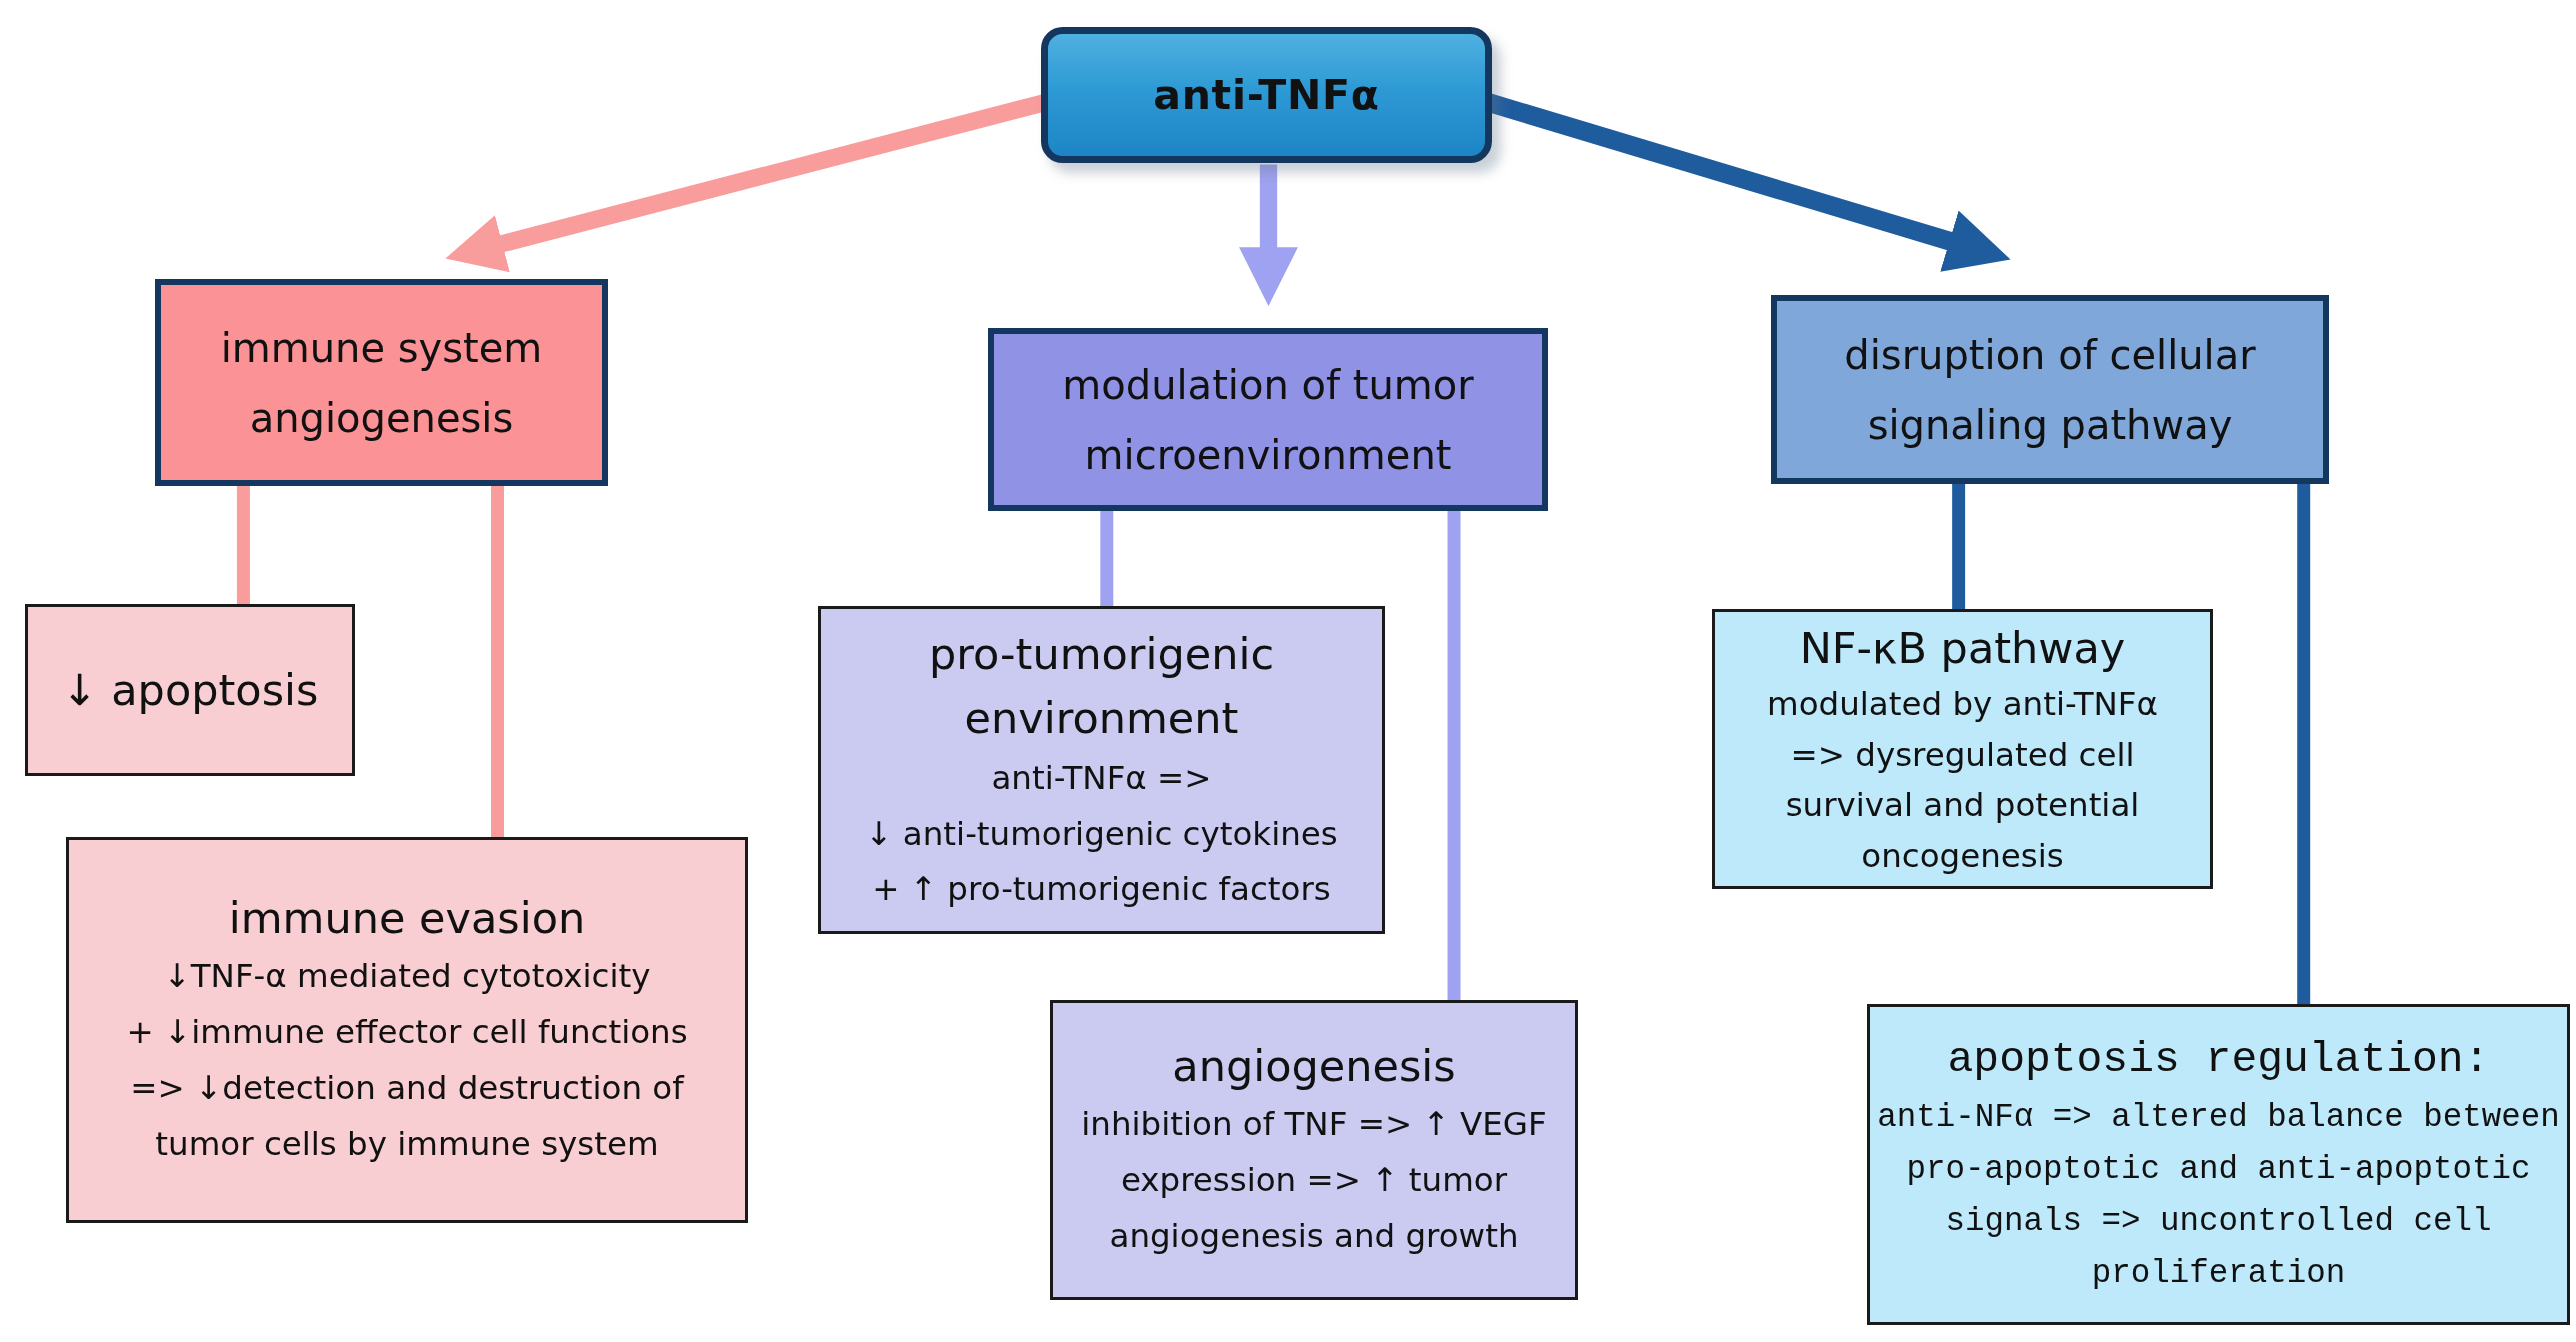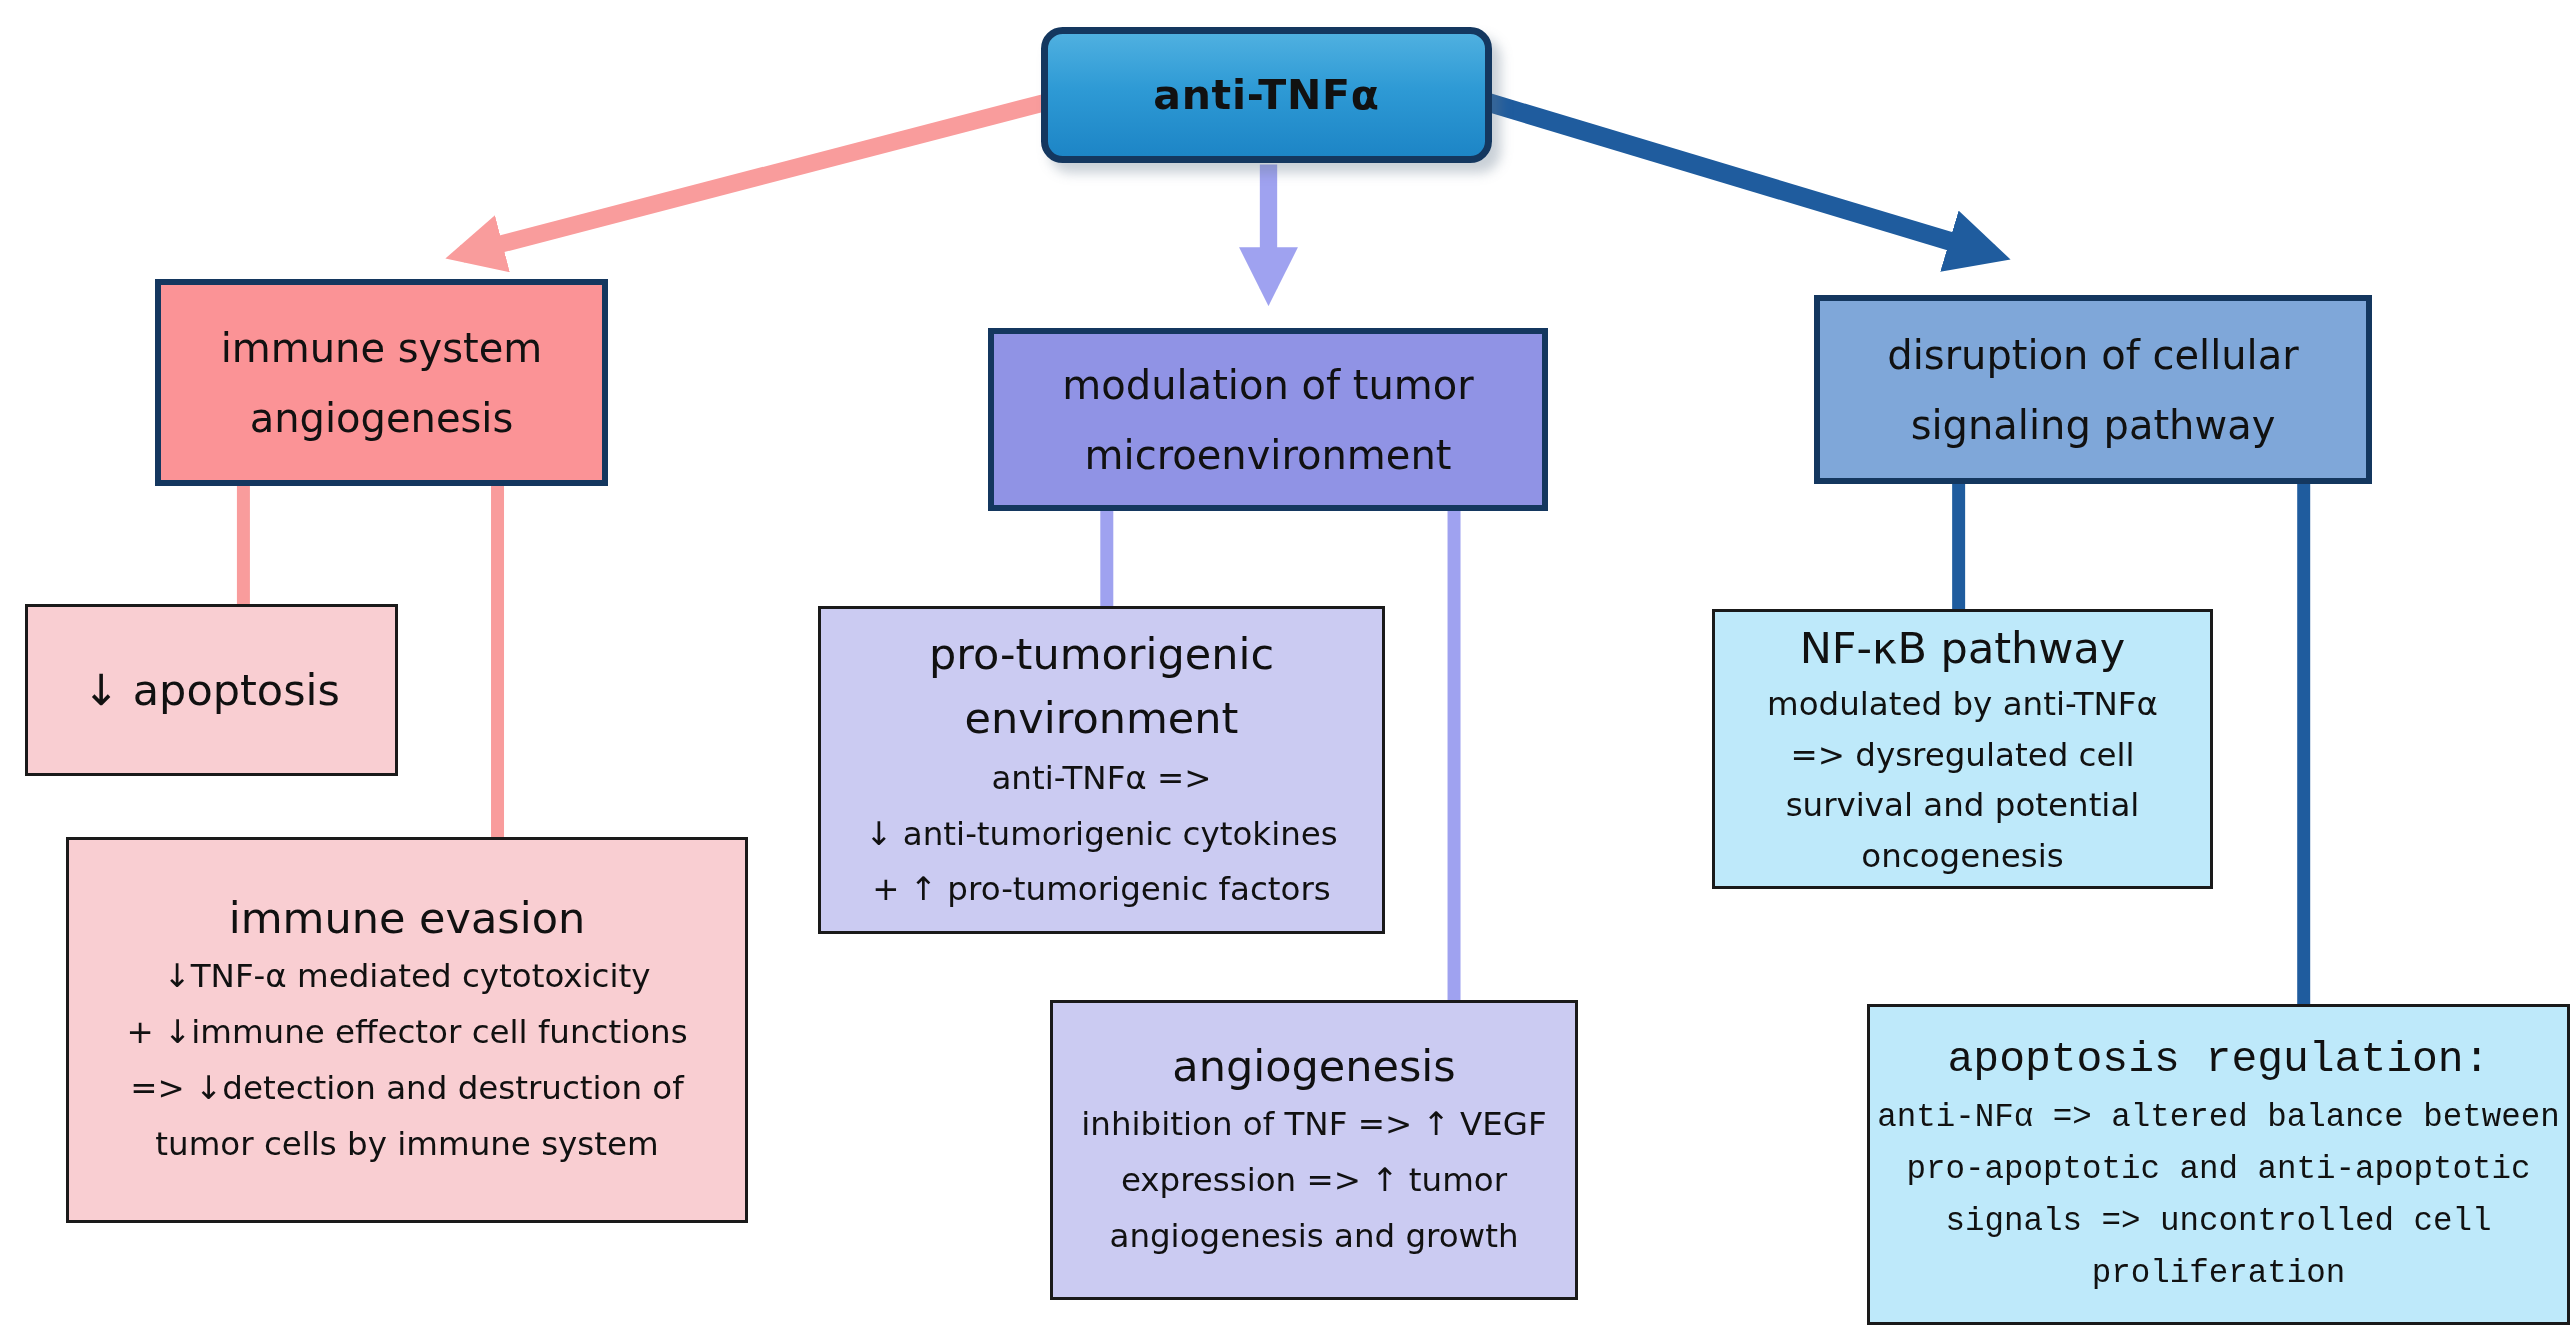--- a/index.html
+++ b/index.html
@@ -22,27 +22,27 @@
     background:linear-gradient(180deg,var(--c-root-fill-top,#4fb0e0) 0%,#2e9ad5 45%,var(--c-root-fill-bottom,#1d85c6) 100%);
     box-shadow:8.7px 10px 11.6px rgba(100,120,140,.35);
     font-size:41px;font-weight:bold;letter-spacing:0.7px;
   }
   .branch-header{
     border:6.5px solid var(--c-navy-border,#14375f);
     font-size:40px;line-height:1.75;
   }
   .hdr-immune{left:155px;top:279px;width:453px;height:207px;background:var(--c-salmon,#fb9396);}
   .hdr-tumor{left:988px;top:328px;width:560px;height:183px;background:var(--c-periwinkle,#9093e5);}
-  .hdr-signaling{left:1814px;top:295px;width:558px;height:189px;background:var(--c-steel-blue,#7fa7d9);}
+  .hdr-signaling{left:1771px;top:295px;width:558px;height:189px;background:var(--c-steel-blue,#7fa7d9);}
   .leaf{
     border:3.6px solid var(--c-black-border,#1a1a1a);
     font-size:32.5px;line-height:1.72;
   }
   .leaf .title{font-size:43px;line-height:1.45;}
-  .leaf-apoptosis{left:25px;top:604px;width:373px;height:172px;background:var(--c-pink-light,#f9ced2);}
+  .leaf-apoptosis{left:25px;top:604px;width:330px;height:172px;background:var(--c-pink-light,#f9ced2);}
   .leaf-evasion{left:66px;top:837px;width:682px;height:386px;background:var(--c-pink-light,#f9ced2);}
   .leaf-environment{left:818px;top:606px;width:567px;height:328px;background:var(--c-lavender-light,#cbcbf2);}
   .leaf-environment .title{line-height:1.5;}
   .leaf-angiogenesis{left:1050px;top:1000px;width:528px;height:300px;background:var(--c-lavender-light,#cbcbf2);}
   .leaf-nfkb{left:1712px;top:609px;width:501px;height:280px;background:var(--c-cyan-light,#bee9fa);}
   .leaf-nfkb .line{line-height:1.55;}
   .leaf-apreg{left:1867px;top:1004px;width:703px;height:321px;background:var(--c-cyan-light,#bee9fa);font-family:Liberation Mono, monospace;}
   .leaf-apreg .line{line-height:1.6;}
 </style>
 </head>

